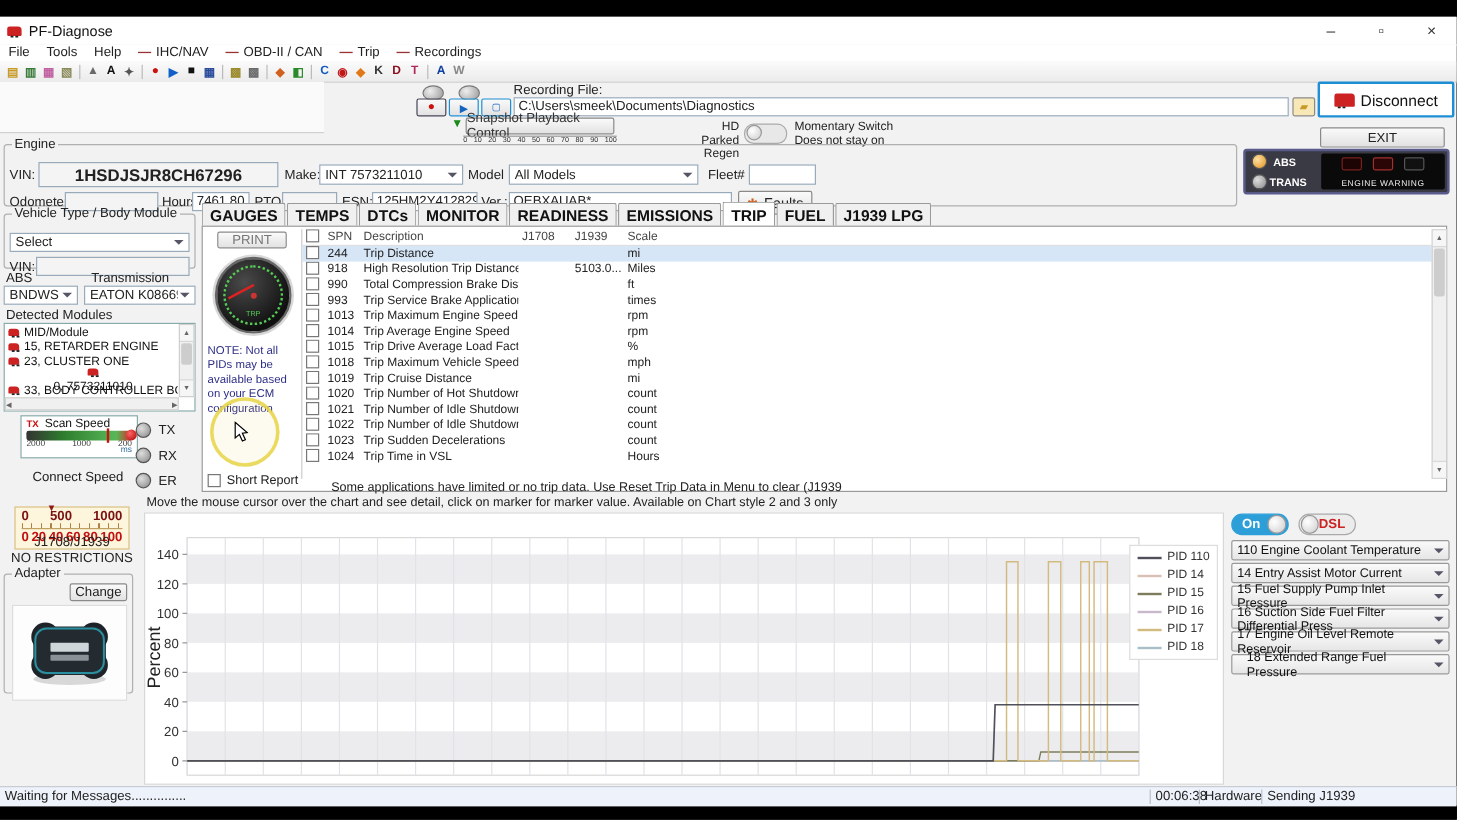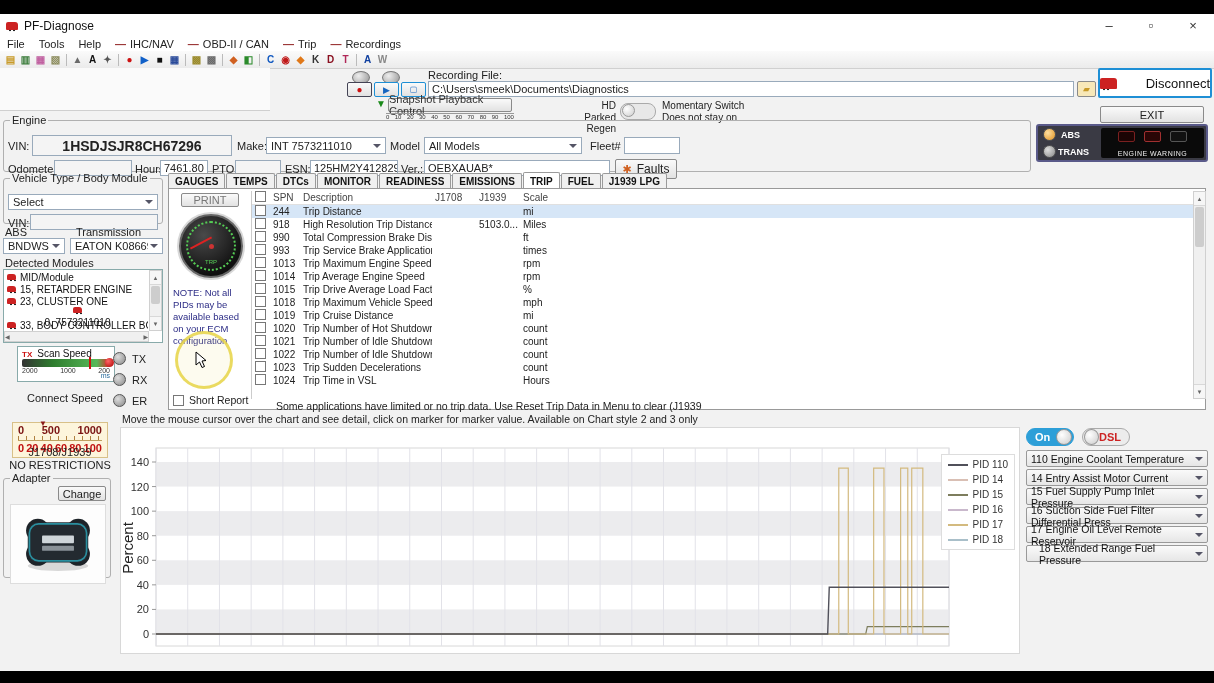--- a/index.html
+++ b/index.html
@@ -26,21 +26,21 @@
   .cbx{width:9px;height:9px;border:1px solid #777;background:#fff;display:inline-block;flex:0 0 auto;}
   .led{width:11px;height:11px;border-radius:50%;border:1px solid #555;background:radial-gradient(circle at 35% 35%,#ddd,#888);}
   .led.amber{background:radial-gradient(circle at 35% 35%,#ffe0a0,#e09020);}
   .oled{width:16px;height:11px;border-radius:50%;background:radial-gradient(circle at 35% 35%,#eee,#999);border:1px solid #777;}
   .truck{display:inline-block;width:12px;height:8px;background:#c22;border-radius:2px 3px 1px 1px;position:relative;flex:0 0 auto;}
   .truck:after{content:"";position:absolute;left:2px;bottom:-2px;width:8px;height:3px;background:radial-gradient(circle,#222 40%,transparent 45%) 0 0/4px 3px repeat-x;}
   fieldset{border:1px solid #b0b0b0;border-radius:3px;margin:0;padding:0;position:absolute;box-sizing:border-box;background:transparent;}
   legend{font-size:11px;color:#222;margin-left:6px;padding:0 2px;}
   
   .tabs{position:absolute;display:flex;align-items:flex-end;}
-  .tab{padding:2px 6px 2px 6px;font-size:10px;font-weight:bold;color:#111;background:#f0f0f0;border:1px solid #9a9a9a;border-bottom:none;border-radius:2px 2px 0 0;margin-right:1px;}
+  .tab{padding:2px 6px 2px 6px;font-size:13px;font-weight:bold;color:#111;background:#f0f0f0;border:1px solid #9a9a9a;border-bottom:none;border-radius:2px 2px 0 0;margin-right:1px;}
   .tab.active{background:#fff;padding-top:3px;}
   .panel{position:absolute;background:#fff;border:1px solid #999;box-sizing:border-box;}
   .trow{display:grid;grid-template-columns:18px 30px 132px 44px 44px 58px 1fr;height:13px;align-items:center;font-size:10px;color:#222;}
   .trow.hdr{color:#444;}
   .trow>div{padding-left:3px;overflow:hidden;white-space:nowrap;}
   .trow.blue{background:#d6e6f7;}
   .sb{position:absolute;background:#f0f0f0;border:1px solid #d0d0d0;box-sizing:border-box;}
   .sb-btn{height:13px;background:#f6f6f6;border-bottom:1px solid #d8d8d8;font-size:6px;color:#666;display:flex;align-items:center;justify-content:center;}
   .sb-thumb{background:#cdcdcd;border-radius:2px;margin:1px;}
   
@@ -187,21 +187,21 @@
         <div>Regen</div>
   </div>
   <div class="mini-toggle abs" style="left:620px;top:89px;">
         <span class="knob"></span>
       </div>
   <div class="abs" style="left:662px;top:86px;font-size:10px;color:#222;line-height:1.15;">
     <div>Momentary Switch</div>
         <div>Does not stay on</div>
   </div>
 
-  <div class="abs" style="left:1098px;top:54px;width:114px;height:30px;background:#fff;border:2px solid #1e8fd5;border-radius:2px;display:flex;align-items:center;justify-content:space-between;gap:5px;box-sizing:border-box;">
+  <div class="abs" style="left:1098px;top:54px;width:114px;height:30px;background:#fff;border:2px solid #1e8fd5;border-radius:2px;display:flex;align-items:center;justify-content:center;gap:5px;box-sizing:border-box;">
     <span class="truck" style="width:17px;height:11px;"></span>
     <span style="font-size:13px;color:#111;">Disconnect</span>
   </div>
   <div class="win-btn abs" style="left:1100px;top:92px;width:104px;height:17px;">EXIT</div>
 
   <fieldset style="left:3px;top:100px;width:1028px;height:58px;">
     <legend>Engine</legend>
     <span class="lbl abs" style="left:4px;top:14px;">VIN:</span>
     <div class="win-input abs" style="left:28px;top:9px;width:200px;height:21px;justify-content:center;font-size:14px;font-weight:bold;background:#f4f4f4;">1HSDJSJR8CH67296</div>
     <span class="lbl abs" style="left:233px;top:14px;">Make:</span>
@@ -671,15 +671,24 @@
         <div class="dd" style="top: 512px;">
           <span>17 Engine Oil Level Remote Reservoir</span>
           <span class="chev"></span>
         </div>
         <div class="dd" style="top: 531px; padding-left: 12px;">
           <span>18 Extended Range Fuel Pressure</span>
           <span class="chev"></span>
         </div>
       </div>
 
+  <div class="statusbar" style="top:641px;">
+    <span class="abs" style="left:4px;top:2px;">Waiting for Messages...............</span>
+    <span class="sep-v" style="left:958px;"></span>
+    <span class="abs" style="left:963px;top:2px;">00:06:38</span>
+    <span class="sep-v" style="left:999px;"></span>
+    <span class="abs" style="left:1004px;top:2px;">Hardware</span>
+    <span class="sep-v" style="left:1051px;"></span>
+    <span class="abs" style="left:1056px;top:2px;">Sending J1939</span>
+  </div>
 
 </div>
 </div>
 
 </body></html>

